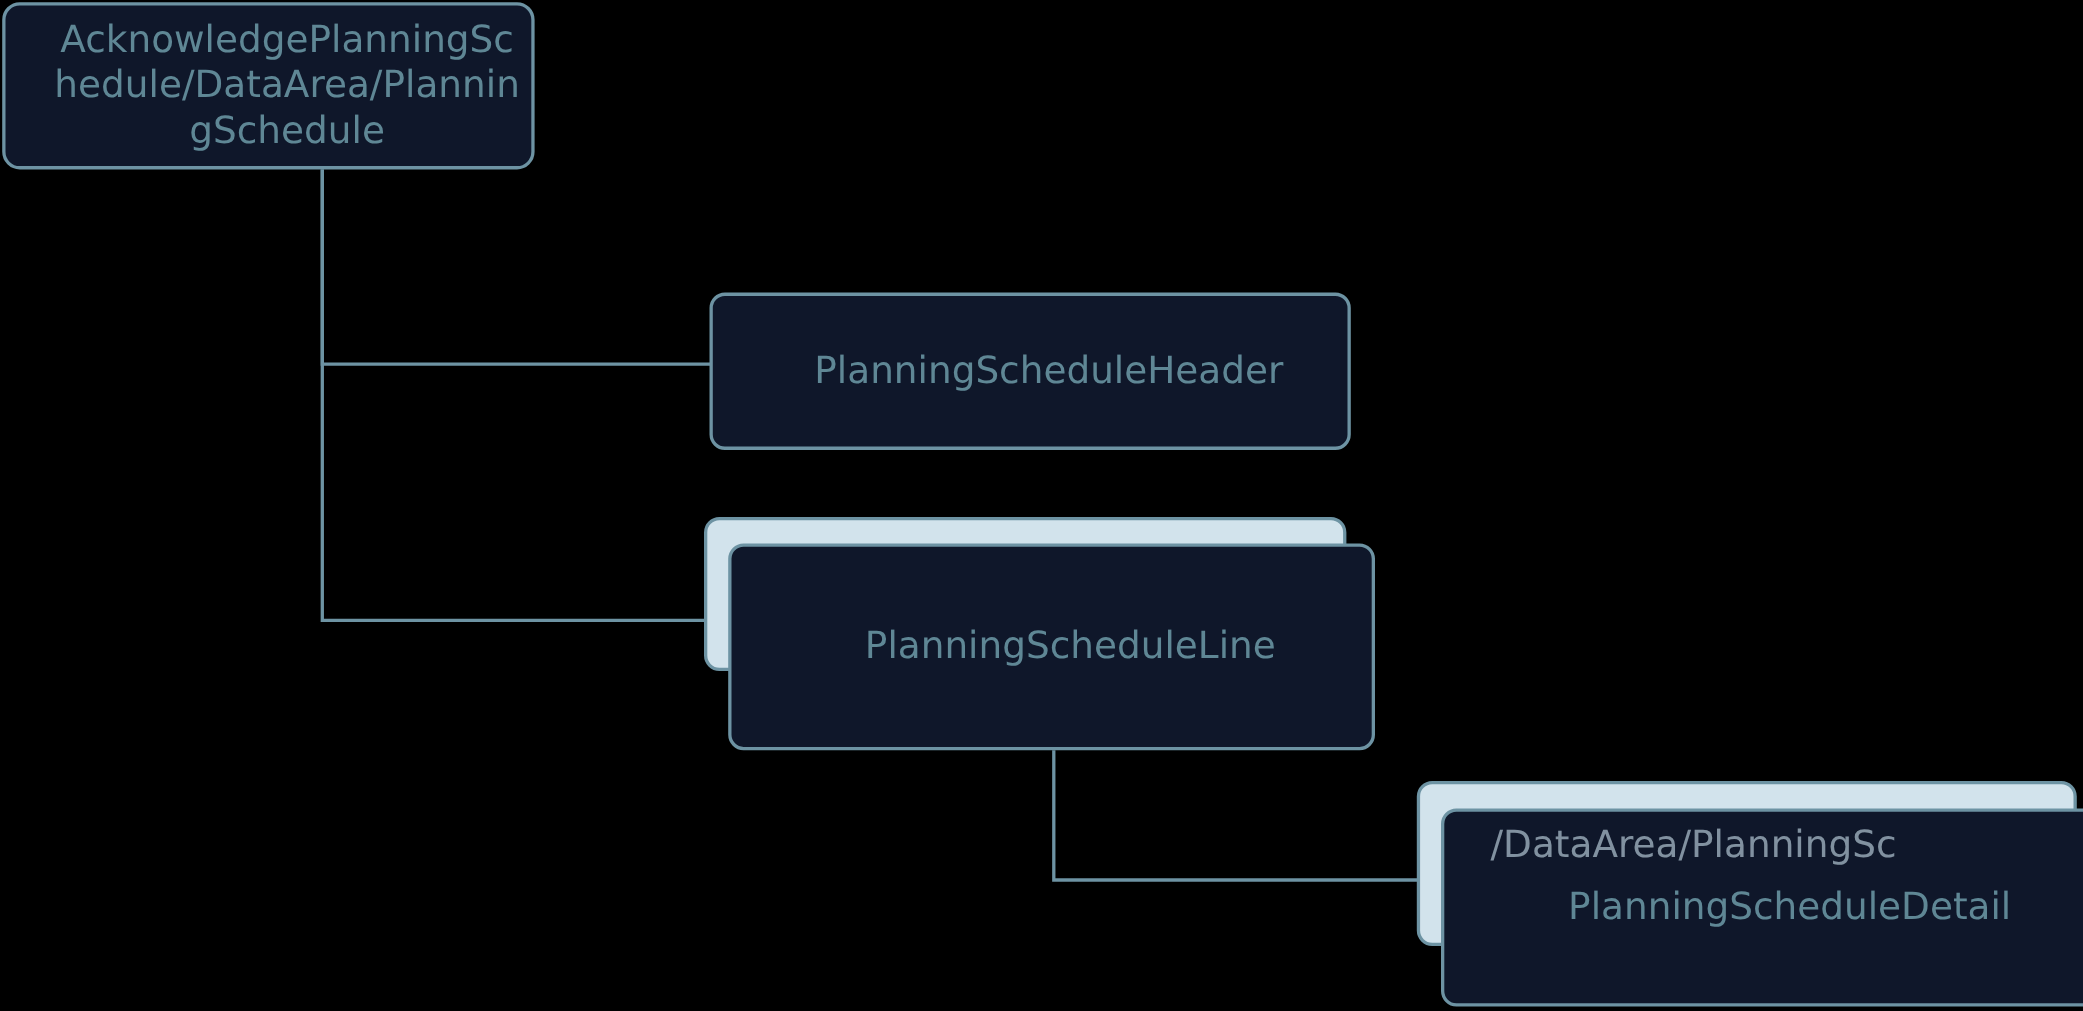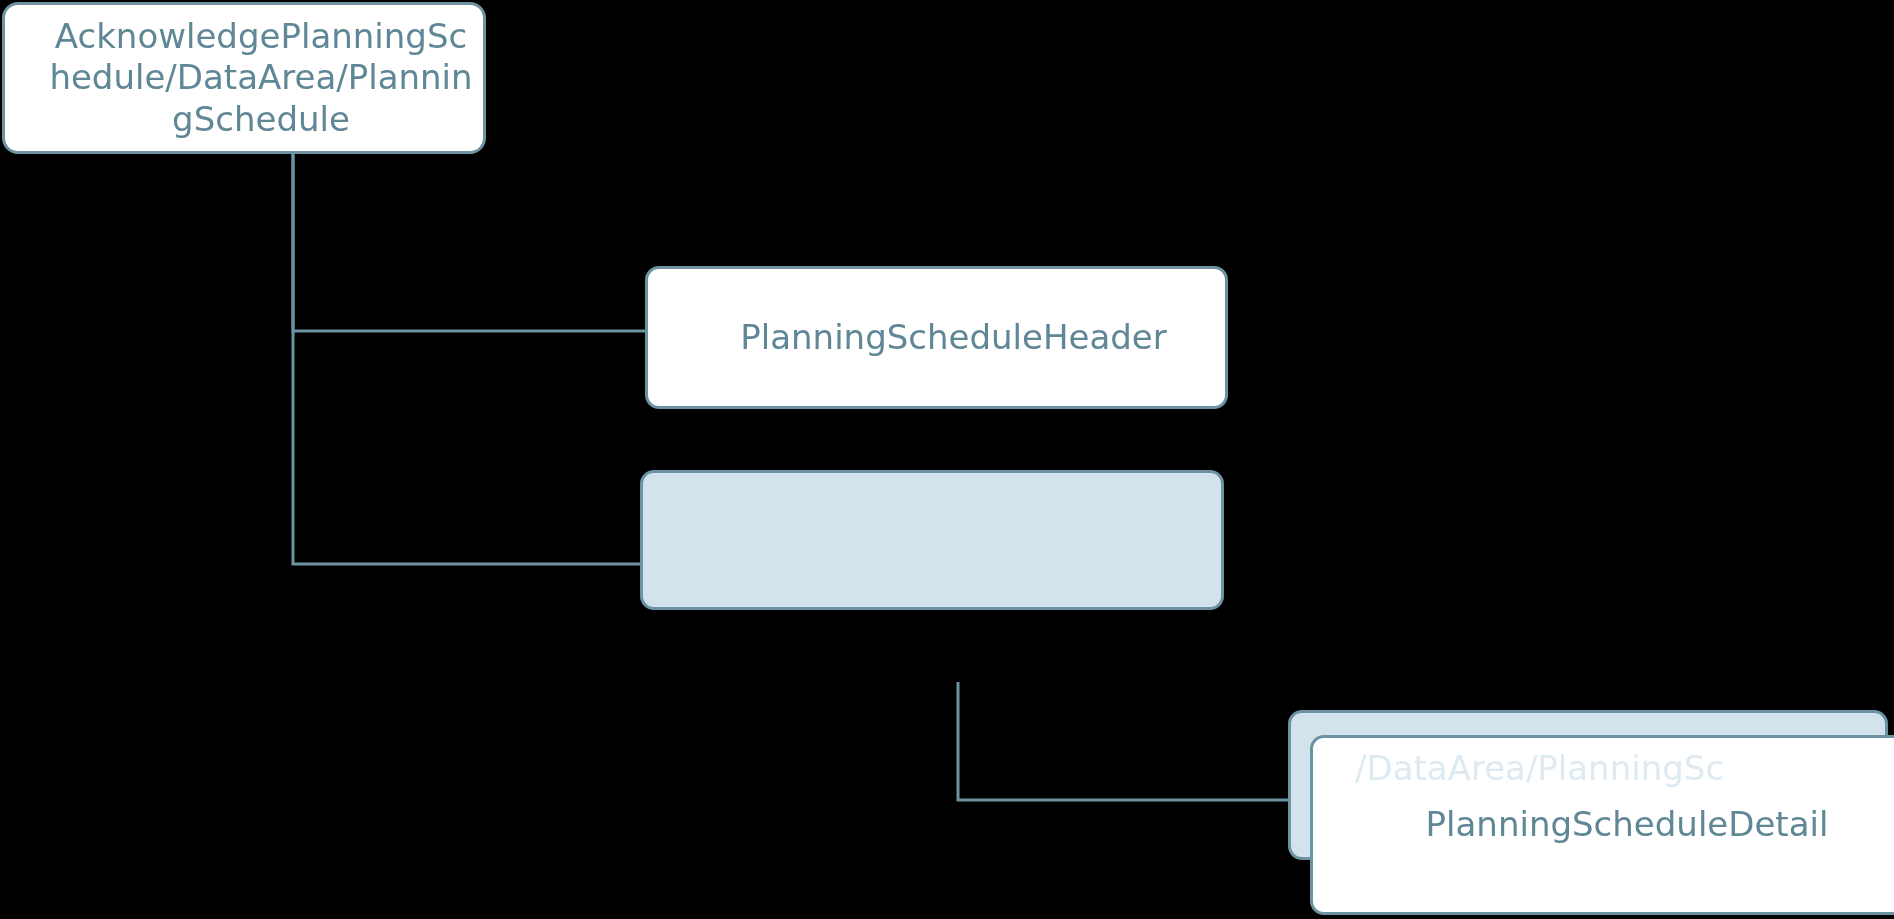--- a/index.html
+++ b/index.html
@@ -22,21 +22,21 @@
     position: absolute;
     left: 0;
     top: 0;
     width: 1894px;
     height: 919px;
     pointer-events: none;
   }
   .node {
     position: absolute;
     box-sizing: border-box;
-    background: #ffffff;
+    background: #0f172a;
     border: 3px solid #6d93a3;
     border-radius: 14px;
     display: flex;
     align-items: center;
     justify-content: flex-start;
     text-align: center;
     color: #5f8795;
     font-family: "DejaVu Sans", sans-serif;
     font-weight: 400;
     line-height: 1.22;
@@ -118,20 +118,23 @@
 
   <div class="node" id="node-root">
     <span class="node-label">AcknowledgePlanningSchedule/DataArea/PlanningSchedule</span>
   </div>
 
   <div class="node" id="node-header">
     <span class="node-label">PlanningScheduleHeader</span>
   </div>
 
   <div class="stack-back" id="node-line-back"></div>
+  <div class="node" id="node-line">
+    <span class="node-label">PlanningScheduleLine</span>
+  </div>
 
   <div class="stack-back" id="node-detail-back"></div>
   <div class="node" id="node-detail">
     <span class="node-label">PlanningScheduleDetail</span>
   </div>
   <div class="ghost-label" id="ghost-detail">/DataArea/PlanningSc</div>
 
 </div>
 
 </body></html>

